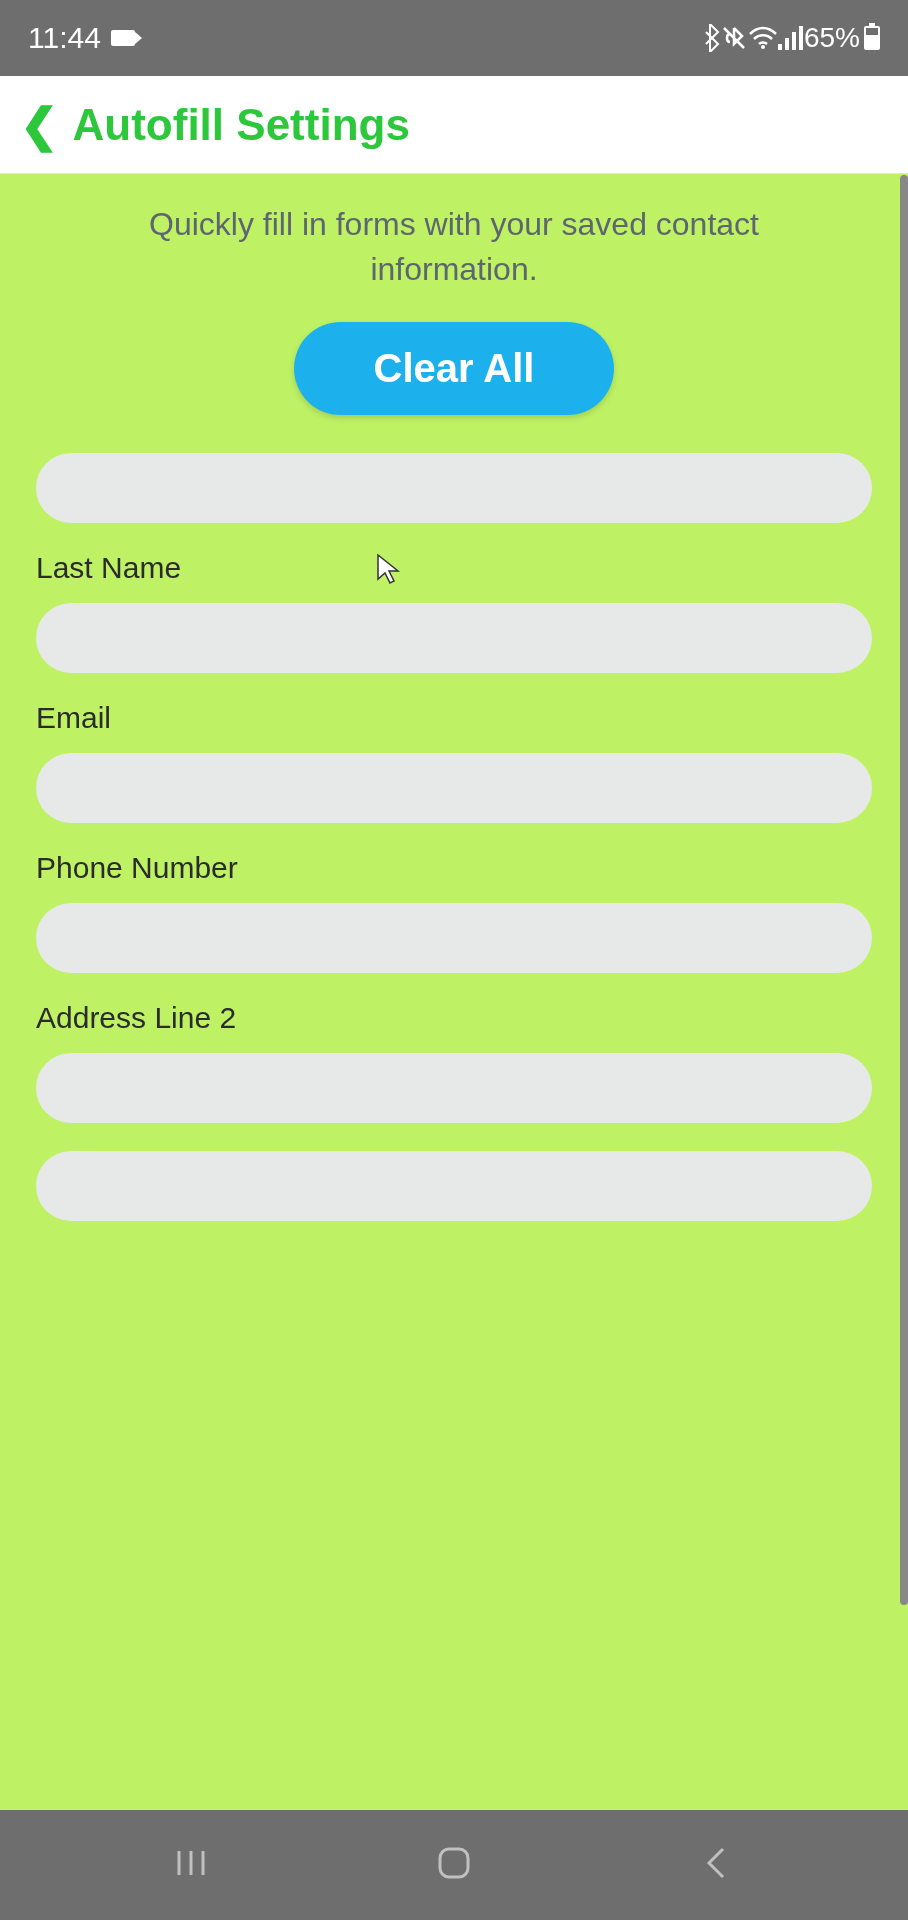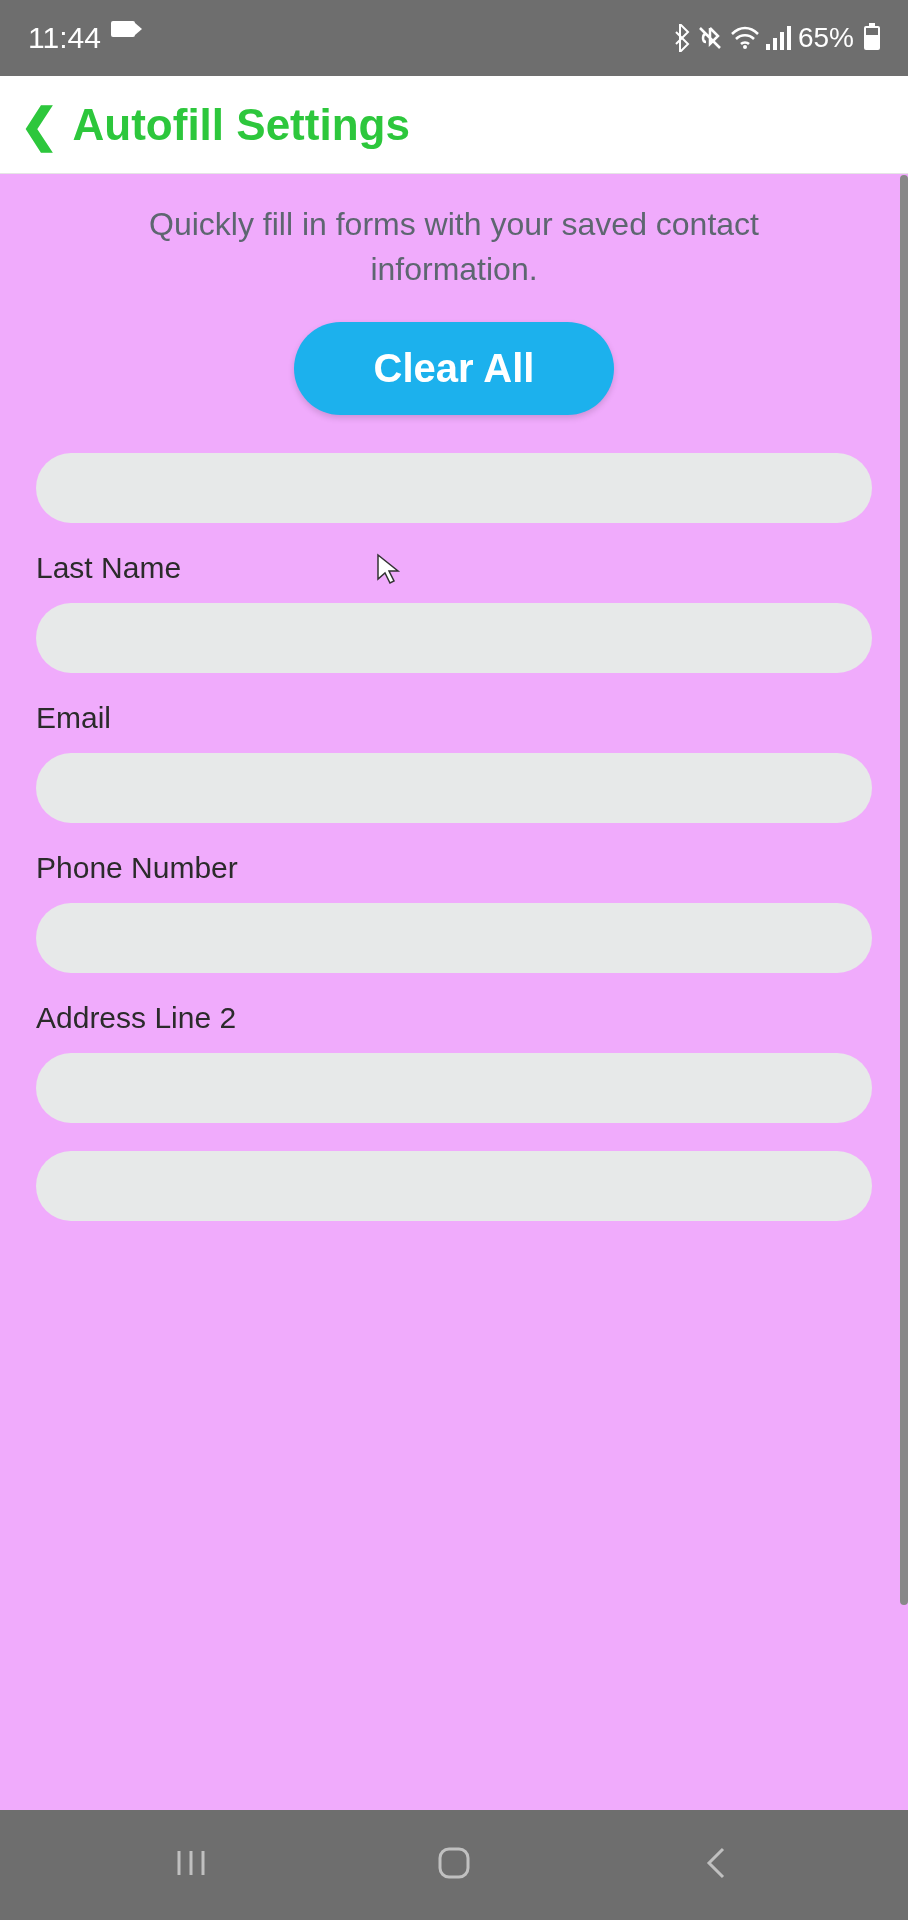--- a/index.html
+++ b/index.html
@@ -22,20 +22,21 @@
       background: #6e6e6e;
       display: flex;
       align-items: center;
       justify-content: space-between;
       padding: 0 28px;
       color: #ffffff;
     }
 
     .status-left {
       display: flex;
+      align-items: center;
       gap: 10px;
       font-size: 30px;
       font-weight: 400;
     }
 
     .video-icon {
       width: 24px;
       height: 16px;
       background: #ffffff;
       border-radius: 2px;
@@ -48,21 +49,21 @@
       right: -7px;
       top: 2px;
       border-left: 7px solid #ffffff;
       border-top: 6px solid transparent;
       border-bottom: 6px solid transparent;
     }
 
     .status-right {
       display: flex;
       align-items: center;
-      gap: 6px;
+      gap: 0;
       font-size: 28px;
     }
 
     .status-right svg {
       fill: #ffffff;
     }
 
     .battery-text {
       font-size: 28px;
     }
@@ -114,21 +115,21 @@
     }
 
     .header-title {
       color: #2dc73c;
       font-size: 44px;
       font-weight: 600;
     }
 
     .content {
       padding: 28px 36px 16px 36px;
-      background: #f0abfc;
+      background: #bef264;
       height: calc(1920px - 76px - 98px - 110px);
       overflow-y: auto;
       position: relative;
     }
 
     .scrollbar-track {
       position: absolute;
       right: 0;
       top: 175px;
       width: 8px;

